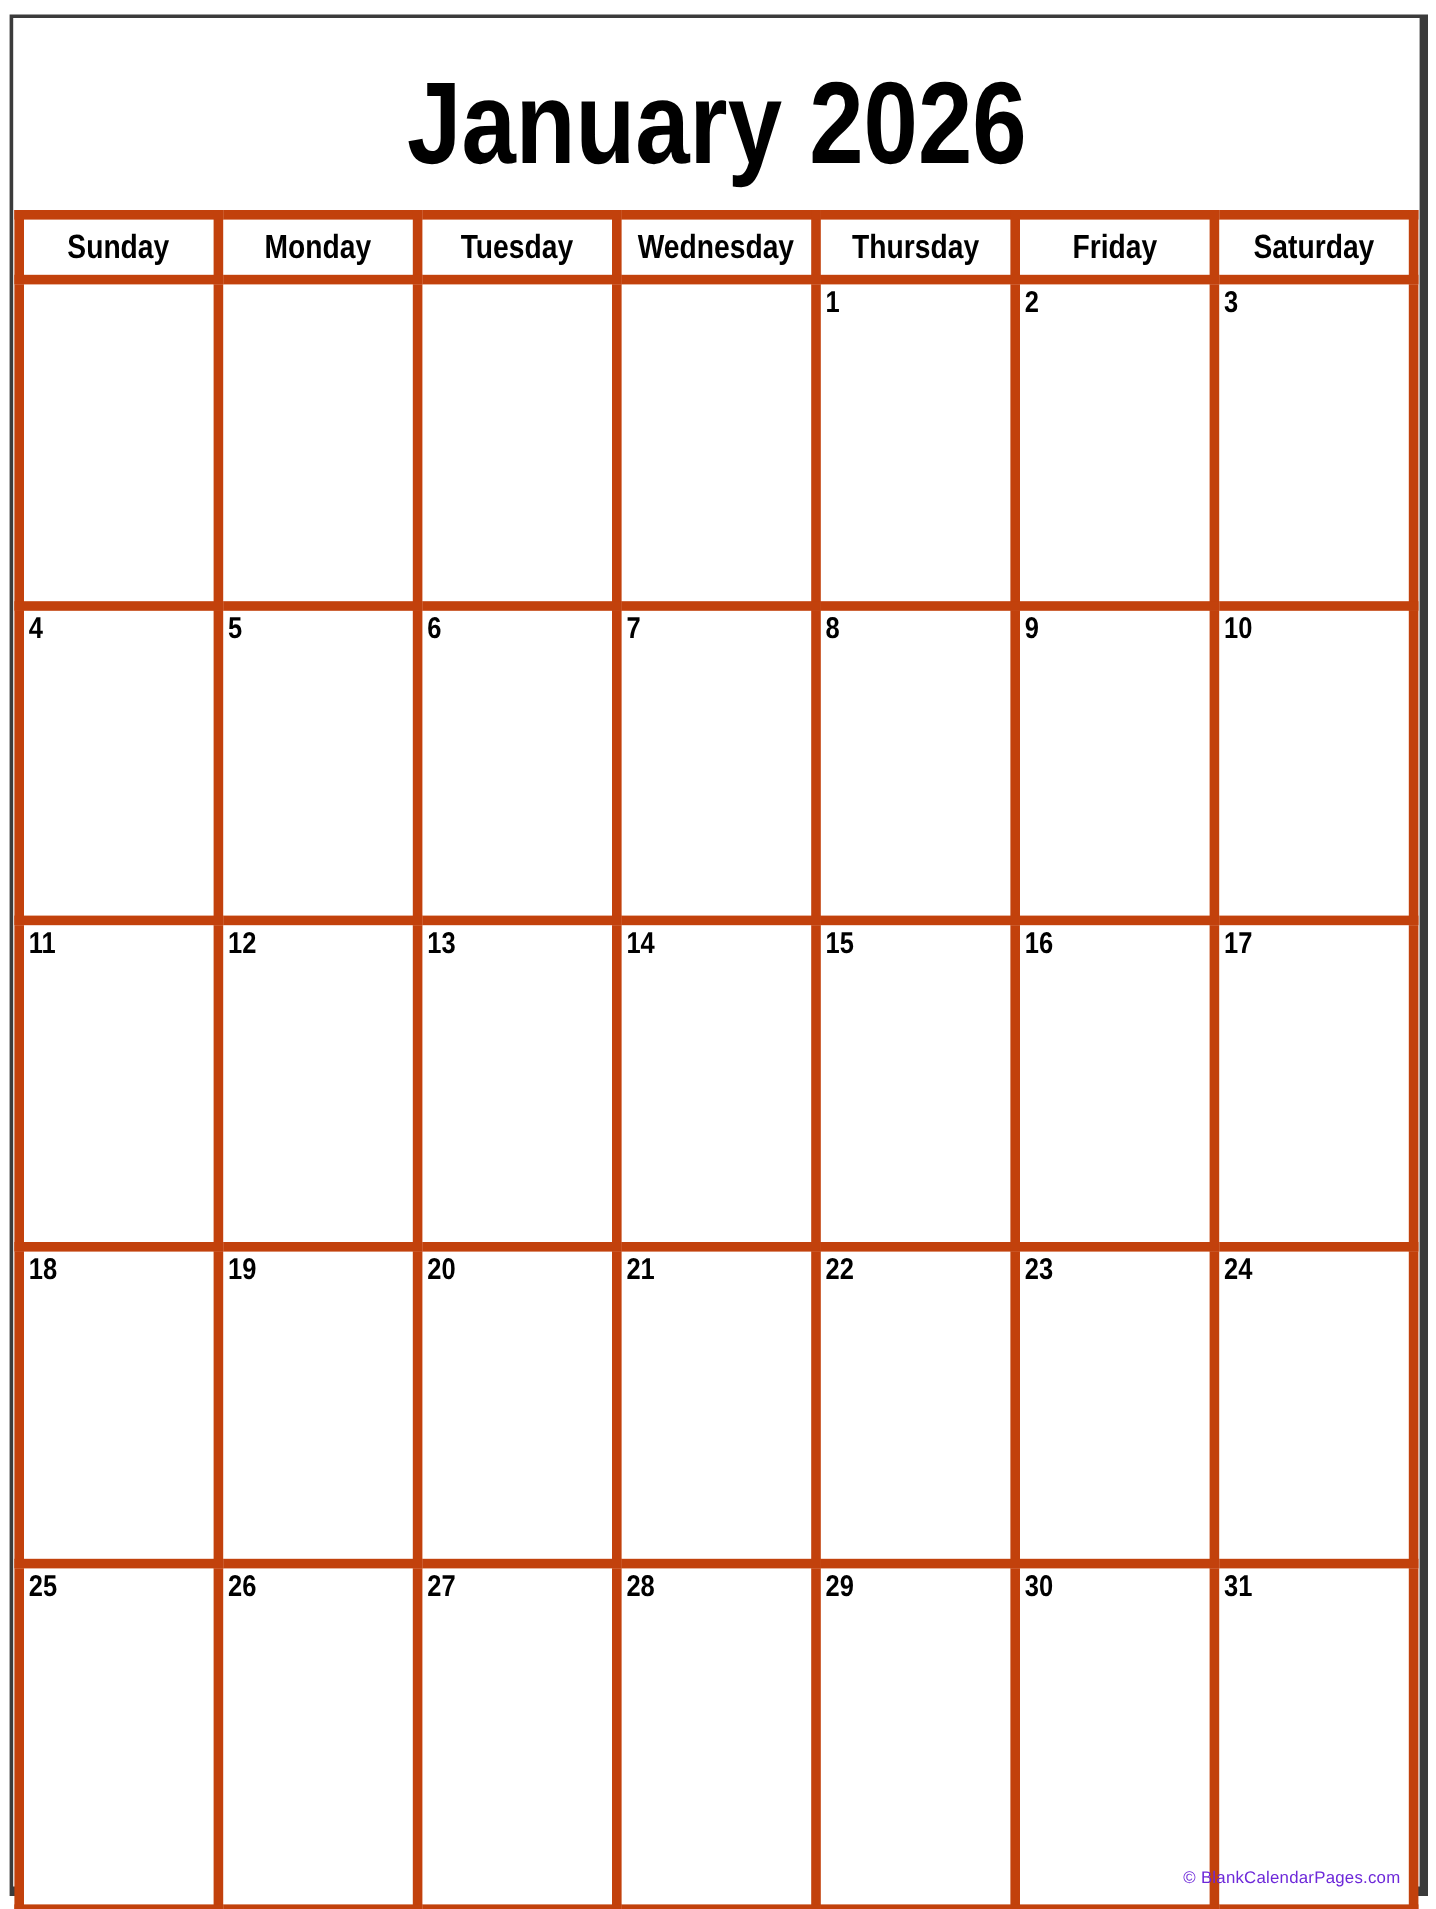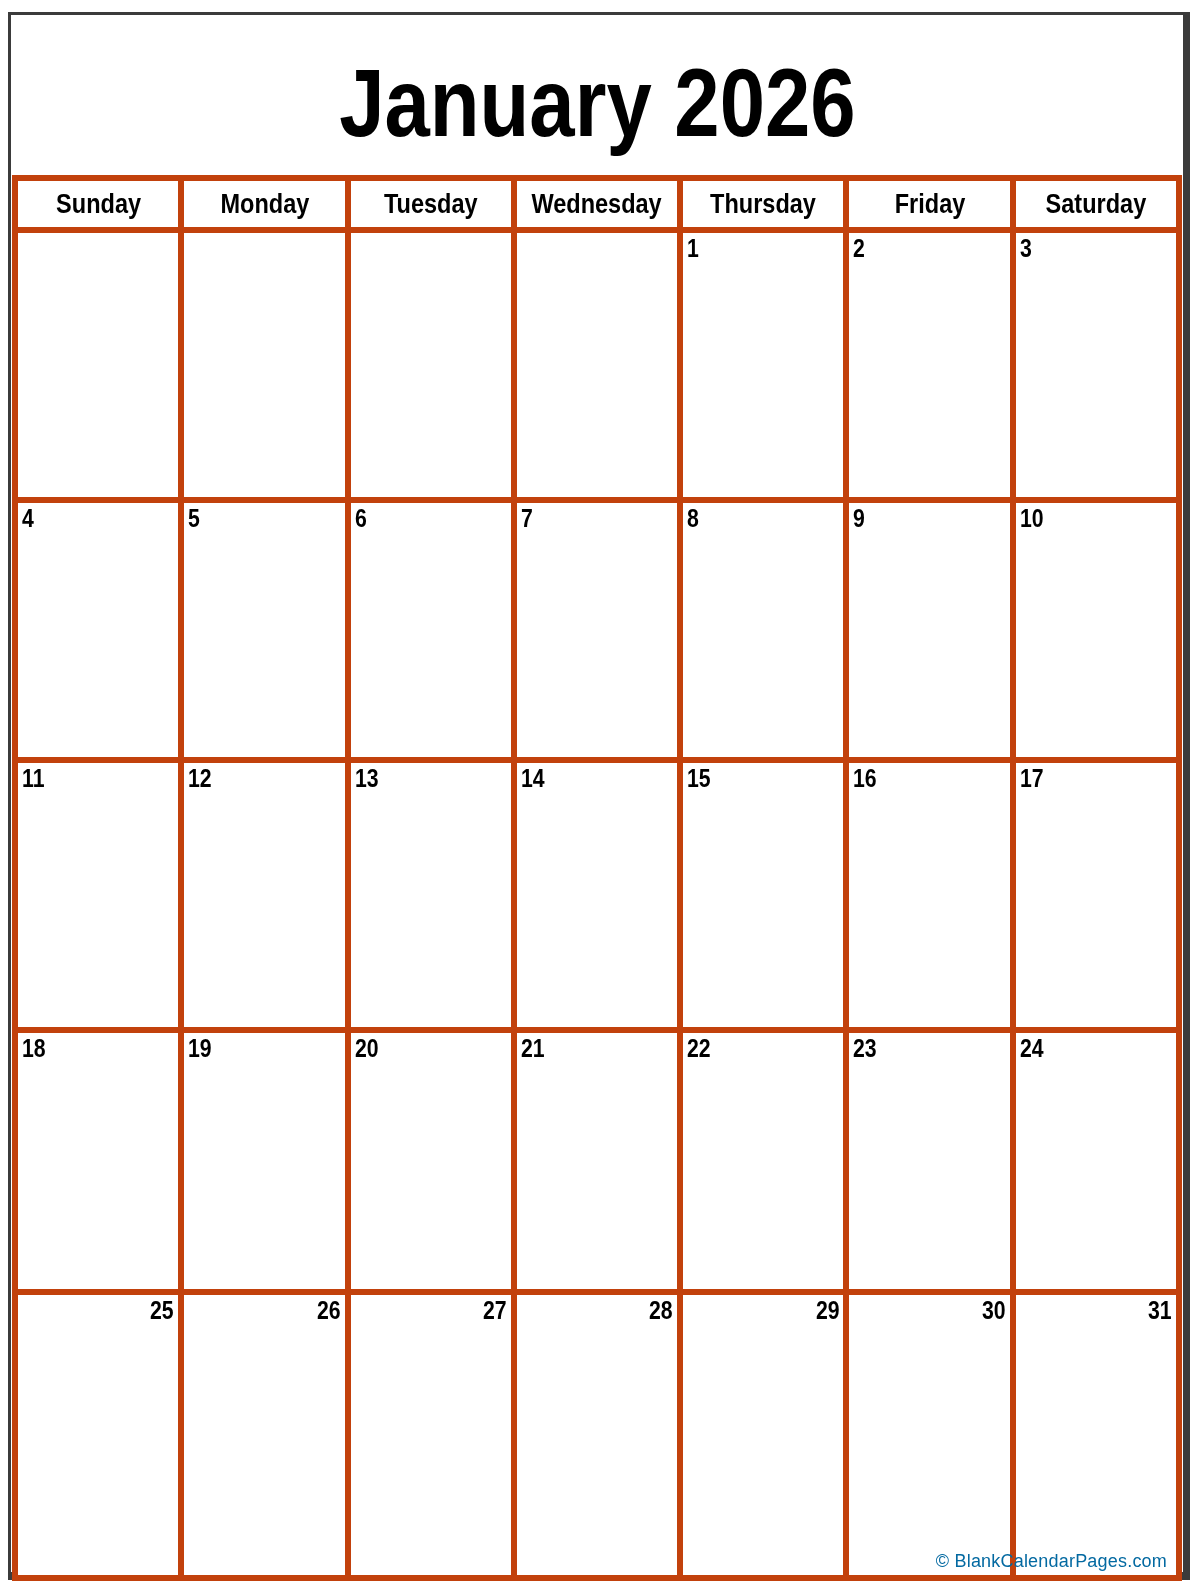--- a/index.html
+++ b/index.html
@@ -57,52 +57,52 @@
     transform-origin: 0 0;
   }
   table.calendar {
     width: calc(100% - 2px);
     margin: 0 1px;
     border-collapse: collapse;
     table-layout: fixed;
   }
   table.calendar th,
   table.calendar td {
-    border: 6px solid #c2410c;
+    border: 8px solid #c2410c;
     padding: 0;
     background: #ffffff;
   }
   table.calendar th {
     height: 46px;
     font-size: 28px;
     font-weight: bold;
     text-align: center;
     vertical-align: middle;
   }
   table.calendar td {
     vertical-align: top;
     text-align: left;
   }
   tbody tr:nth-child(1) td { height: 264px; }
   tbody tr:nth-child(2) td { height: 254px; }
   tbody tr:nth-child(3) td { height: 264px; }
   tbody tr:nth-child(4) td { height: 256px; border-radius: 22px; }
-  tbody tr:nth-child(5) td { height: 280px; text-align: right; }
+  tbody tr:nth-child(5) td { height: 280px; }
   .day-number {
     font-size: 25px;
     font-weight: bold;
     line-height: 1.1;
     margin: 2px 0 0 4px;
   }
   .watermark {
     position: absolute;
     right: 16px;
     bottom: 0px;
-    font-size: 18px;
-    color: #0369a1;
+    font-size: 14px;
+    color: #6d28d9;
     letter-spacing: 0.2px;
   }
 </style>
 </head>
 <body>
 
 <div class="page">
   <div class="frame">
 
     <div class="title-area">

